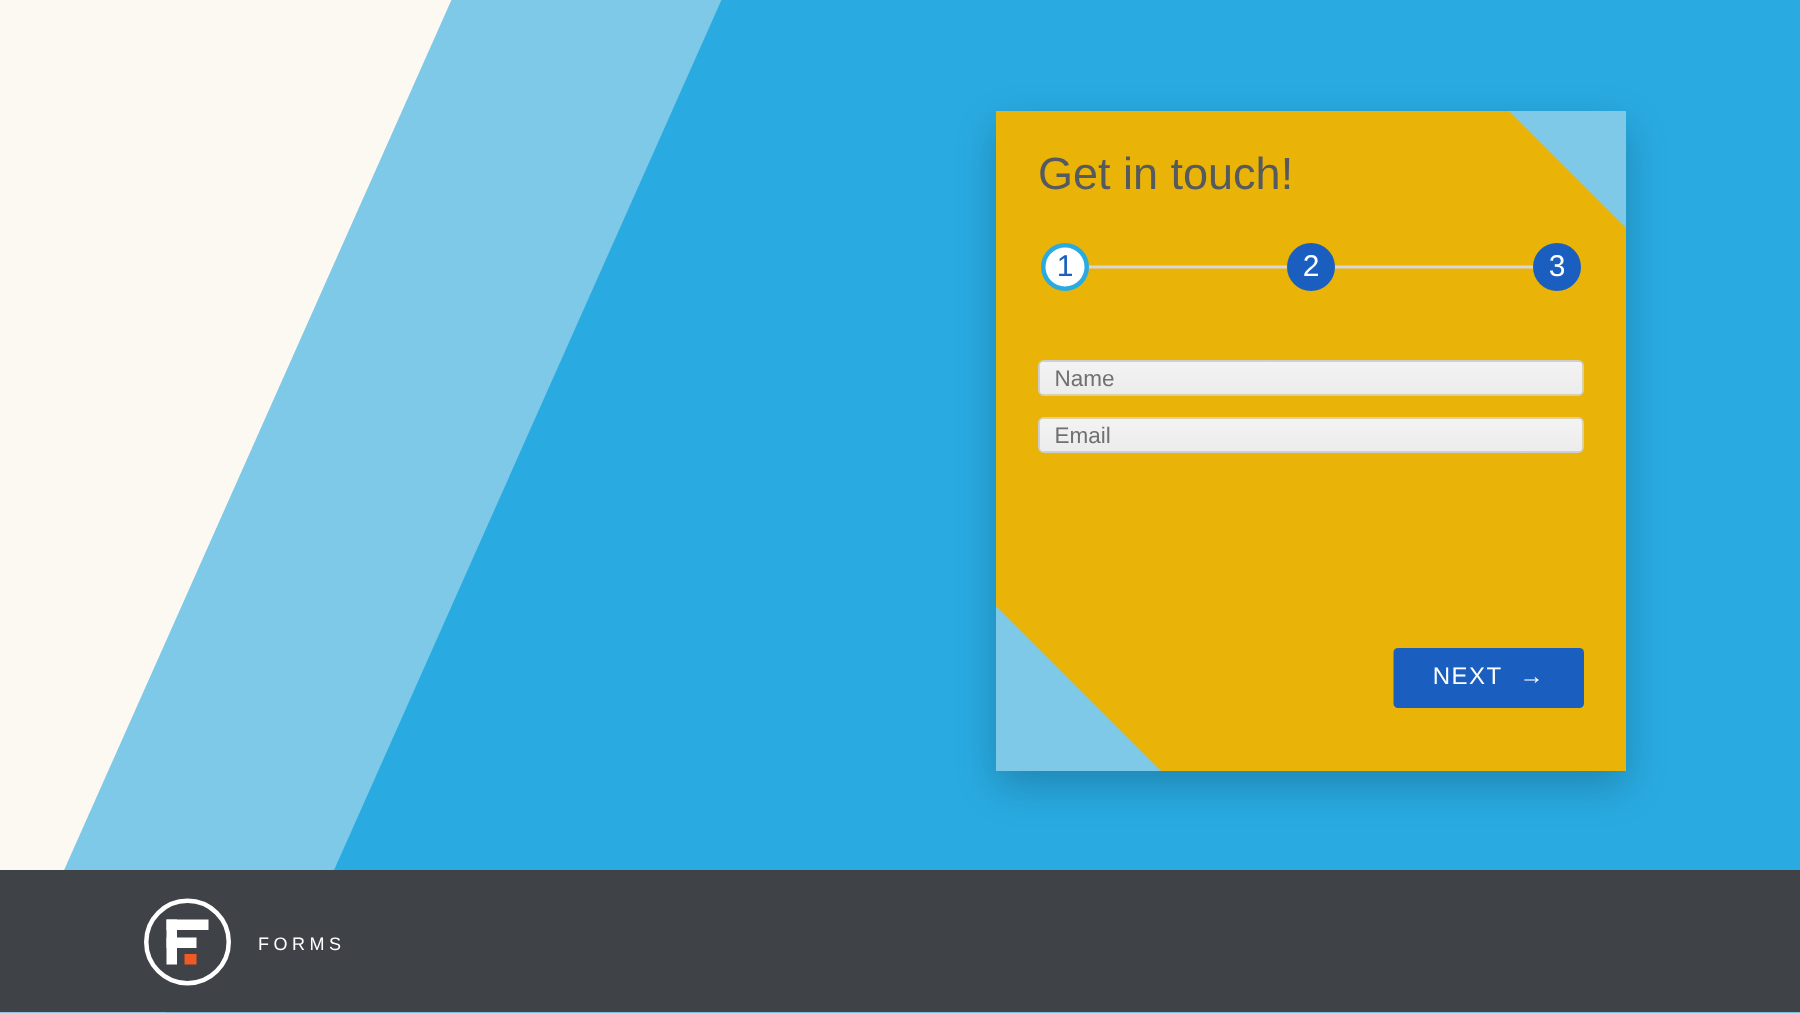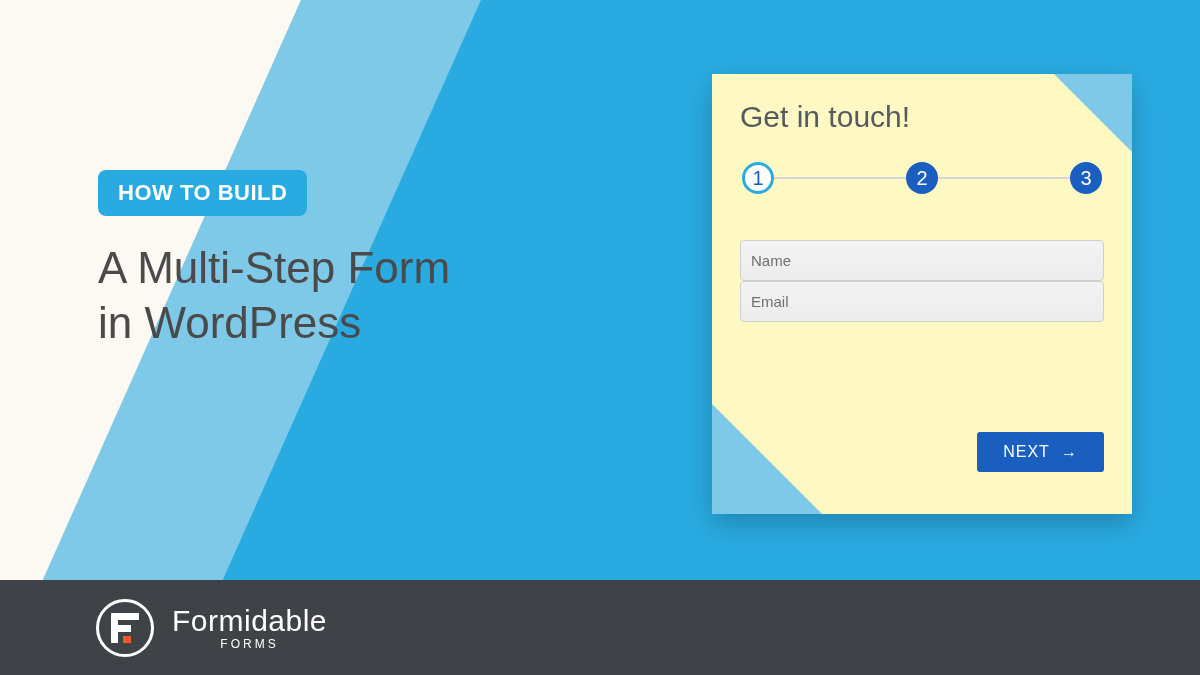--- a/index.html
+++ b/index.html
@@ -57,24 +57,24 @@
     font-weight: 400;
     color: #4a4a4a;
     font-size: 44px;
     line-height: 1.25;
   }
 
   
   .card {
     position: absolute;
     top: 74px;
-    left: 712px;
+    left: 664px;
     width: 420px;
     height: 440px;
-    background: #fef9c3;
+    background: #eab308;
     box-shadow: 0 10px 26px rgba(0,0,0,0.22);
     overflow: hidden;
   }
   .card .corner-tr {
     position: absolute;
     top: 0; right: 0;
     width: 0; height: 0;
     border-top: 78px solid #7fc9e8;
     border-left: 78px solid transparent;
   }
@@ -136,27 +136,28 @@
     color: #1a5fbf;
   }
   .step.pending {
     background: #1a5fbf;
     color: #ffffff;
   }
 
   
   .field {
     width: 100%;
-    height: 41px;
+    height: 24px;
     background: linear-gradient(#f3f3f3, #ececec);
     border: 1px solid #cfcfcf;
     border-radius: 4px;
     padding: 0 10px;
     font-size: 15px;
     color: #4a4a4a;
+    margin-bottom: 14px;
     outline: none;
   }
   .field::placeholder { color: #707070; }
 
   
   .next-btn {
     position: absolute;
     right: 28px;
     bottom: 42px;
     background: #1a5fbf;
@@ -201,27 +202,20 @@
   .brand-text .small { font-size: 12px; letter-spacing: 3px; text-align: center; margin-top: 2px; }
 </style>
 </head>
 <body>
 
 <div class="stage">
 
   <div class="band-dark"></div>
   <div class="band-light"></div>
 
-  <div class="headline">
-    <span class="badge">HOW TO BUILD</span>
-    <h1>
-      <span>A Multi-Step Form</span><br>
-      <span>in WordPress</span>
-    </h1>
-  </div>
 
   <div class="card">
     <div class="corner-tr"></div>
     <div class="corner-bl"></div>
 
     <div class="card-inner">
       <div class="card-title">Get in touch!</div>
 
       <div class="stepper">
         <div class="step-line"></div>
@@ -245,18 +239,17 @@
   <div class="brandbar">
     <div class="logo-ring">
       <div class="logo-mark">
         <div class="stem"></div>
         <div class="bar-top"></div>
         <div class="bar-mid"></div>
         <div class="dot"></div>
       </div>
     </div>
     <div class="brand-text">
-      <div class="big">Formidable</div>
       <div class="small">FORMS</div>
     </div>
   </div>
 
 </div>
 
 </body></html>

